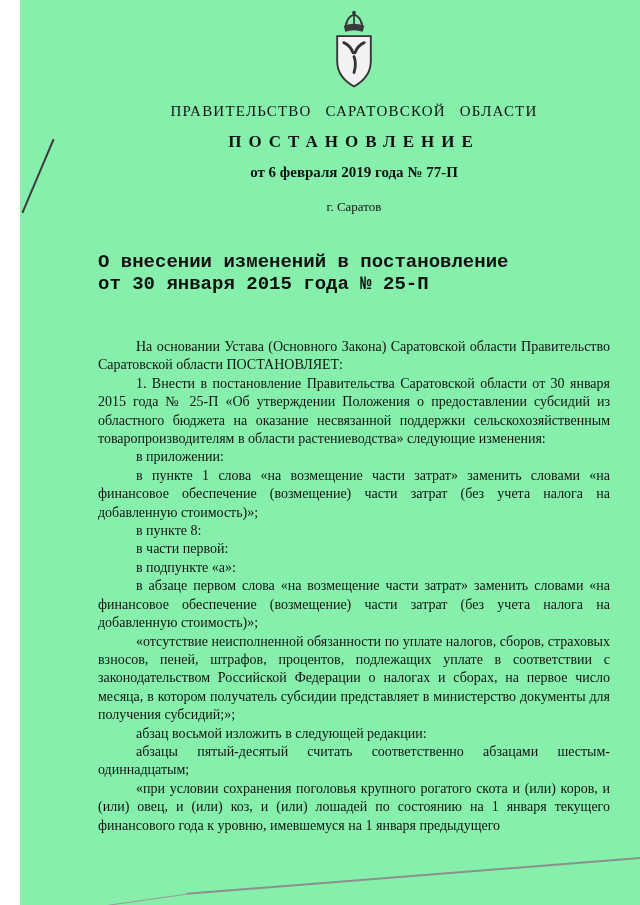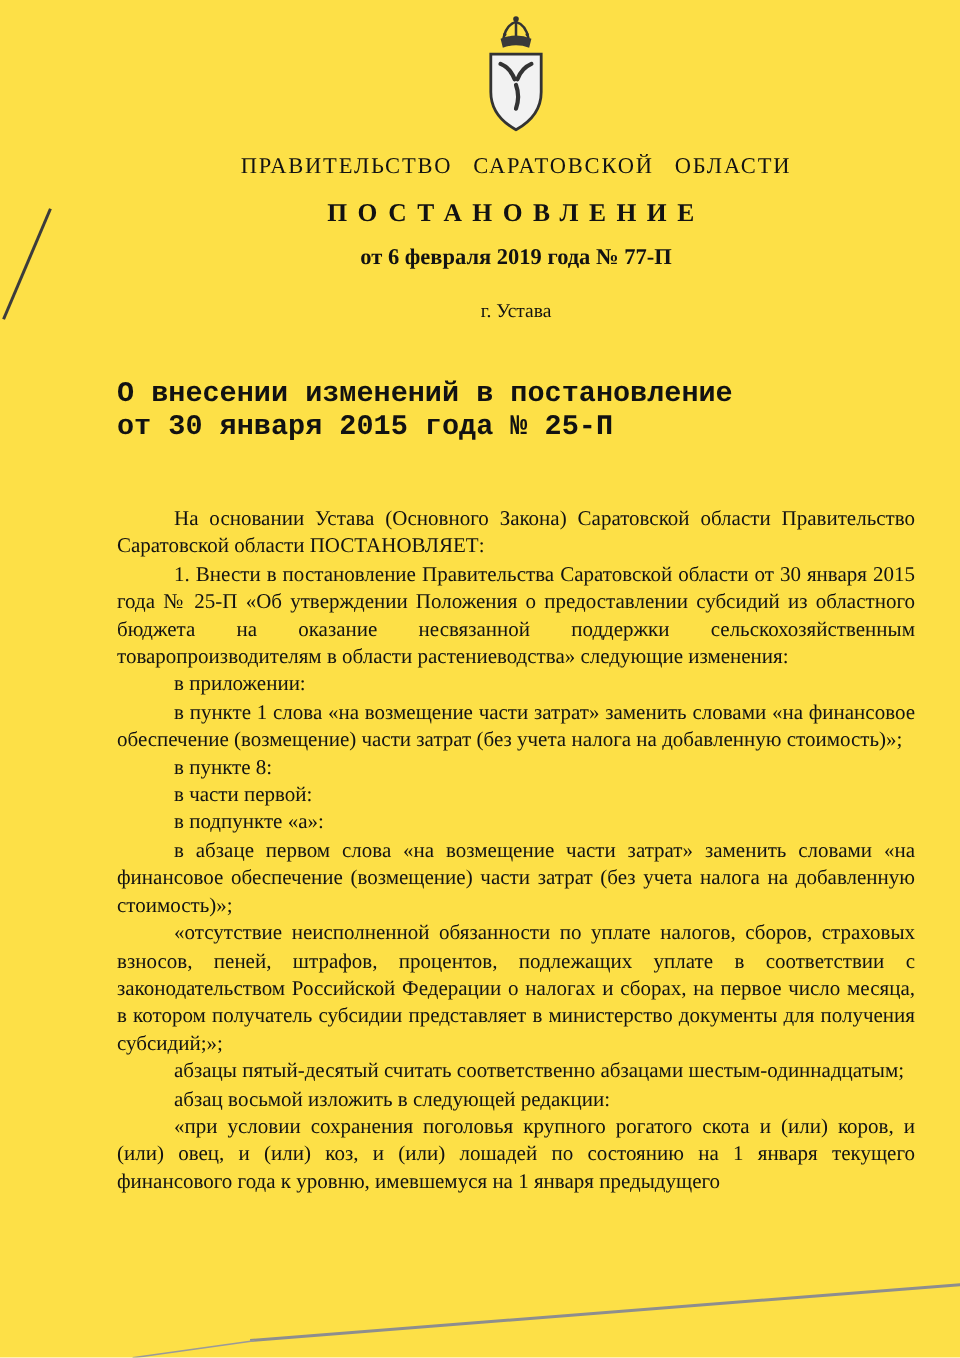--- a/index.html
+++ b/index.html
@@ -3,21 +3,21 @@
 <meta charset="utf-8">
 <style>
   * { margin:0; padding:0; box-sizing:border-box; }
   html,body { background:#ffffff; }
   body {
     width:640px; height:905px;
     position:relative; overflow:hidden;
     font-family:"Liberation Serif","DejaVu Serif",serif;
     color:#121212;
   }
-  .page { position:absolute; inset:0; background:#fde047; }
+  .page { position:absolute; inset:0; background:#86efac;margin-left:20px; }
 
   
   .header { position:absolute; left:62px; right:14px; top:0; text-align:center; }
   .emblem-wrap { position:absolute; left:0; right:0; top:8px; height:86px; }
   .emblem-wrap svg { display:block; margin:0 auto; }
 
   .authority {
     position:absolute; left:0; right:0; top:103px;
     font-size:15px; letter-spacing:1.2px; word-spacing:9px;
   }
@@ -85,40 +85,40 @@
         <path d="M30 52 q3 8 0 17" stroke="#333" stroke-width="3" stroke-linecap="round" fill="none"></path>
       </svg>
     </div>
 
     <div class="authority">ПРАВИТЕЛЬСТВО САРАТОВСКОЙ ОБЛАСТИ</div>
 
     <div class="doctype">ПОСТАНОВЛЕНИЕ</div>
 
     <div class="dateline">от 6 февраля 2019 года № 77-П</div>
 
-    <div class="city">г. Устава</div>
+    <div class="city">г. Саратов</div>
   </div>
 
   <div class="title">
     <div>О внесении изменений в постановление</div>
     <div>от 30 января 2015 года № 25-П</div>
   </div>
 
   <div class="body-text">
     <p>На основании Устава (Основного Закона) Саратовской области Правительство Саратовской области ПОСТАНОВЛЯЕТ:</p>
     <p>1. Внести в постановление Правительства Саратовской области от 30 января 2015 года № 25-П «Об утверждении Положения о предоставлении субсидий из областного бюджета на оказание несвязанной поддержки сельскохозяйственным товаропроизводителям в области растениеводства» следующие изменения:</p>
     <p>в приложении:</p>
     <p>в пункте 1 слова «на возмещение части затрат» заменить словами «на финансовое обеспечение (возмещение) части затрат (без учета налога на добавленную стоимость)»;</p>
     <p>в пункте 8:</p>
     <p>в части первой:</p>
     <p>в подпункте «а»:</p>
     <p>в абзаце первом слова «на возмещение части затрат» заменить словами «на финансовое обеспечение (возмещение) части затрат (без учета налога на добавленную стоимость)»;</p>
     <p>«отсутствие неисполненной обязанности по уплате налогов, сборов, страховых взносов, пеней, штрафов, процентов, подлежащих уплате в соответствии с законодательством Российской Федерации о налогах и сборах, на первое число месяца, в котором получатель субсидии представляет в министерство документы для получения субсидий;»;</p>
+    <p>абзац восьмой изложить в следующей редакции:</p>
     <p>абзацы пятый-десятый считать соответственно абзацами шестым-одиннадцатым;</p>
-    <p>абзац восьмой изложить в следующей редакции:</p>
     <p>«при условии сохранения поголовья крупного рогатого скота и (или) коров, и (или) овец, и (или) коз, и (или) лошадей по состоянию на 1 января текущего финансового года к уровню, имевшемуся на 1 января предыдущего</p>
   </div>
 
   <div class="artifact artifact-tl"></div>
   <div class="artifact artifact-bottom"></div>
   <div class="artifact artifact-bottom-left"></div>
 
 </div>
 
 </body></html>

